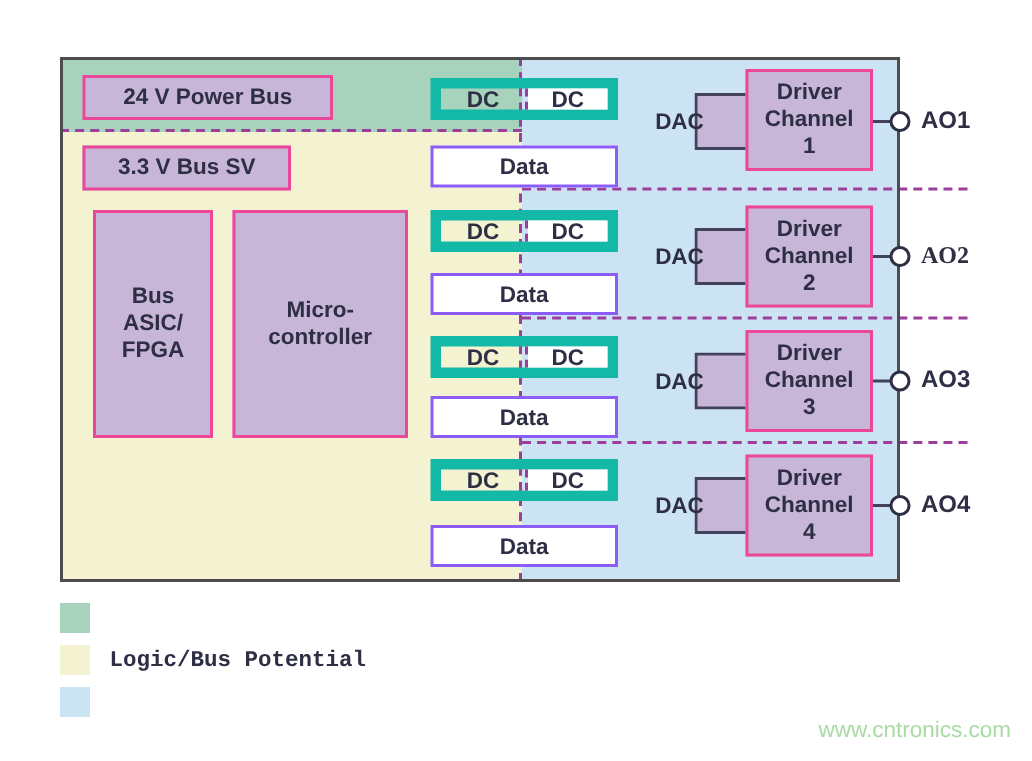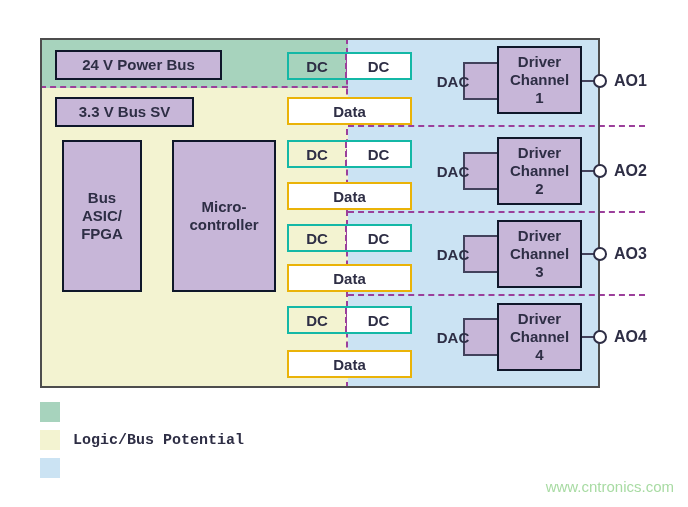--- a/index.html
+++ b/index.html
@@ -18,57 +18,57 @@
   .dash-v { position:absolute; left:346px; top:38px; height:350px; width:0; border-left:2px dashed #9b3f9b; z-index:1; }
   .dash-h { position:absolute; height:0; border-top:2px dashed #9b3f9b; z-index:1; }
   .supply-sep { left:40px; top:86px; width:308px; }
   .ch-sep { left:348px; width:297px; }
   .sep1 { top:125px; } .sep2 { top:211px; } .sep3 { top:294px; }
 
   
   .module-outline { position:absolute; left:40px; top:38px; width:560px; height:350px; border:2px solid #4d4d4d; z-index:3; }
 
   
-  .block { position:absolute; background:#c7b6d8; border:2px solid #0f172a; display:flex; align-items:center; justify-content:center;
+  .block { position:absolute; background:#c7b6d8; border:2px solid #ec4899; display:flex; align-items:center; justify-content:center;
            text-align:center; font-weight:bold; font-size:15px; line-height:18px; white-space:pre-line; z-index:4; }
   .power-bus  { left:55px; top:50px;  width:167px; height:30px; }
   .bus-sv     { left:55px; top:97px;  width:139px; height:30px; }
   .bus-asic   { left:62px; top:140px; width:80px;  height:152px; }
-  .micro      { left:172px; top:140px; width:104px; height:152px; }
+  .micro      { left:155px; top:140px; width:117px; height:152px; }
   .status-leds{ left:62px; top:345px; width:160px; height:30px; }
   .driver { left:497px; width:85px; height:68px; }
   .d1 { top:46px; } .d2 { top:137px; } .d3 { top:220px; } .d4 { top:303px; }
 
   
-  .dcdc { position:absolute; left:287px; width:125px; height:28px; display:flex; border:2px solid #14b8a6; z-index:4; }
+  .dcdc { position:absolute; left:287px; width:125px; height:28px; display:flex; border:7px solid #14b8a6; z-index:4; }
   .dc-cell { display:flex; align-items:center; justify-content:center; font-weight:bold; font-size:15px; }
   .dc-left  { width:58px; border-right:2px dashed #9b3f9b; background:transparent; }
   .dc-right { flex:1; background:#ffffff; }
   .dcr1 { top:52px; } .dcr2 { top:140px; } .dcr3 { top:224px; } .dcr4 { top:306px; }
 
   
-  .databox { position:absolute; left:287px; width:125px; height:28px; background:#ffffff; border:2px solid #eab308;
+  .databox { position:absolute; left:287px; width:125px; height:28px; background:#ffffff; border:2px solid #8b5cf6;
              display:flex; align-items:center; justify-content:center; font-weight:bold; font-size:15px; z-index:4; }
   .dat1 { top:97px; } .dat2 { top:182px; } .dat3 { top:264px; } .dat4 { top:350px; }
 
   
   .dac { position:absolute; left:427px; width:70px; height:38px; z-index:4;padding-left:36px; }
   .dac svg { display:block; }
   .dac polygon { fill:#c7b6d8; stroke:#42425c; stroke-width:2; }
   .dac-label { position:absolute; left:0; top:0; width:52px; height:38px; display:flex; align-items:center; justify-content:center;
                font-weight:bold; font-size:15px; }
   .dacp1 { top:62px; } .dacp2 { top:152px; } .dacp3 { top:235px; } .dacp4 { top:318px; }
 
   
   .conn { position:absolute; left:582px; width:12px; height:0; border-top:2px solid #42425c; z-index:4; }
   .cn1 { top:80px; } .cn2 { top:170px; } .cn3 { top:253px; } .cn4 { top:336px; }
   .terminal { position:absolute; left:593px; width:14px; height:14px; background:#ffffff; border:2px solid #2e2e45; border-radius:50%; z-index:5; }
   .tm1 { top:74px; } .tm2 { top:164px; } .tm3 { top:247px; } .tm4 { top:330px; }
   .ao-label { position:absolute; left:614px; font-weight:bold; font-size:16px; line-height:18px; z-index:4; }
-  .ao1 { top:72px; } .ao2 { top:162px; } .ao3 { top:245px; } .ao4 { top:328px; }
+  .ao1 { top:72px; } .ao2 { top:162px;font-family:Liberation Serif, serif; } .ao3 { top:245px; } .ao4 { top:328px; }
 
   
   .legend-row { position:absolute; left:40px; display:flex; align-items:center; height:20px; }
   .lg1 { top:402px; } .lg2 { top:430px;font-family:Liberation Mono, monospace; } .lg3 { top:458px; }
   .swatch { width:20px; height:20px; display:inline-block; margin-right:13px; }
   .swatch-green  { background:#a7d3bd; }
   .swatch-yellow { background:#f3f3d1; }
   .swatch-blue   { background:#cbe3f3; }
   .legend-label { font-weight:bold; font-size:15px; color:#2e2e45; }
 

